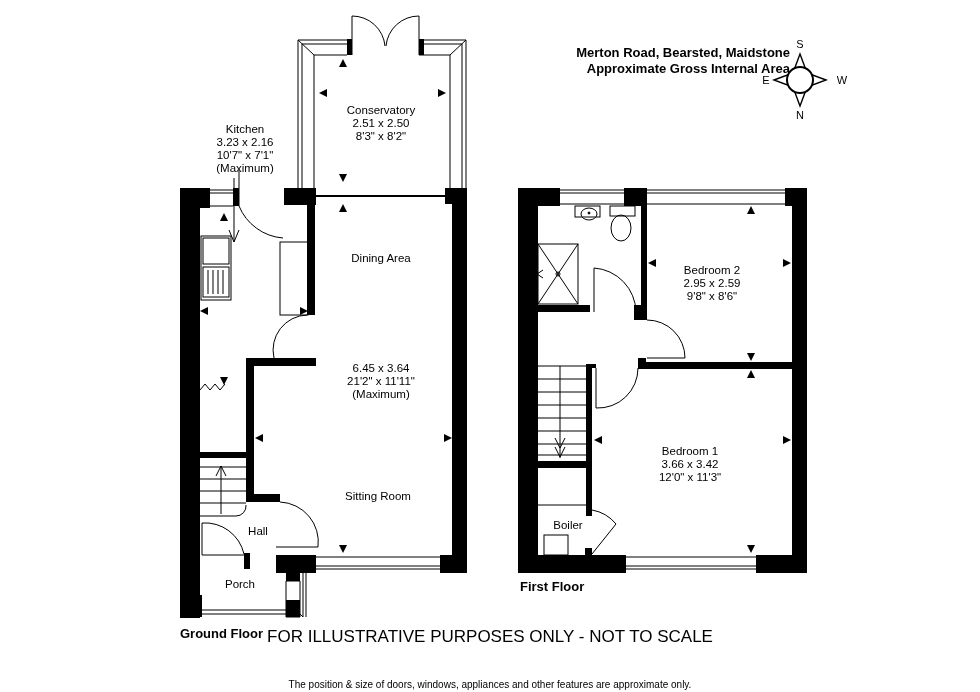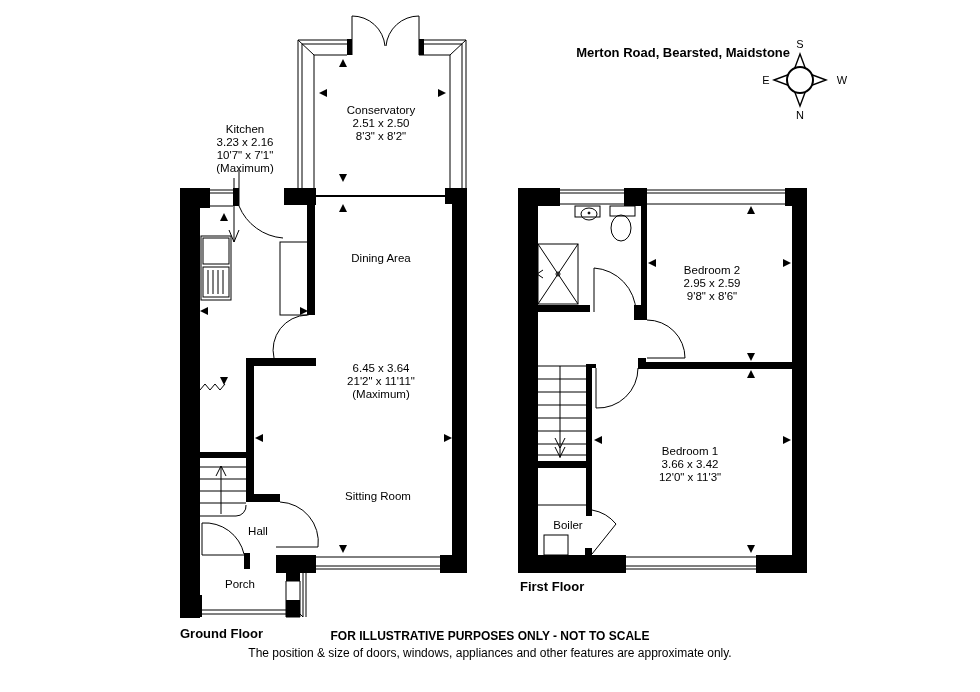--- a/index.html
+++ b/index.html
@@ -4,29 +4,30 @@
 <style>
   html, body { margin:0; padding:0; background:#ffffff; }
   body { width:980px; height:692px; position:relative; overflow:hidden; font-family:"Liberation Sans", sans-serif; color:#000; }
   .abs { position:absolute; }
   .title-block { left:470px; top:36px; width:320px; text-align:right; font-weight:bold; font-size:13px; line-height:16px;margin-top:9px; }
   .title-block div { white-space:nowrap; }
   svg.plan { position:absolute; left:0; top:0; }
   .lbl { font-size:11.5px; text-anchor:middle; fill:#000; font-family:"Liberation Sans", sans-serif; }
   .floor-label { font-weight:bold; font-size:13px; }
   .footer { left:160px; top:628px; width:660px; text-align:center; }
-  .footer .f1 { font-weight:bold; font-size:12px; line-height:17px; }
-  .footer .f2 { font-size:12px; line-height:16px; }
+  .footer .f1 { font-weight:normal; font-size:17px; line-height:17px; }
+  .footer .f2 { font-size:10px; line-height:16px;margin-top:32px; }
   .compass-lbl { font-size:11px; }
 </style>
 </head>
 <body>
 
 <div class="abs title-block">
   <div>Merton Road, Bearsted, Maidstone</div>
+  <div>Approximate Gross Internal Area</div>
 </div>
 
 <svg class="plan" width="980" height="692" viewBox="0 0 980 692" xmlns="http://www.w3.org/2000/svg">
 
   <g stroke="#000" stroke-width="1.4" fill="#fff">
     <polygon points="800,54 794,70 806,70"></polygon>
     <polygon points="800,106 794,90 806,90"></polygon>
     <polygon points="774,80 790,74 790,86"></polygon>
     <polygon points="826,80 810,74 810,86"></polygon>
     <circle cx="800" cy="80" r="13" stroke-width="2"></circle>

